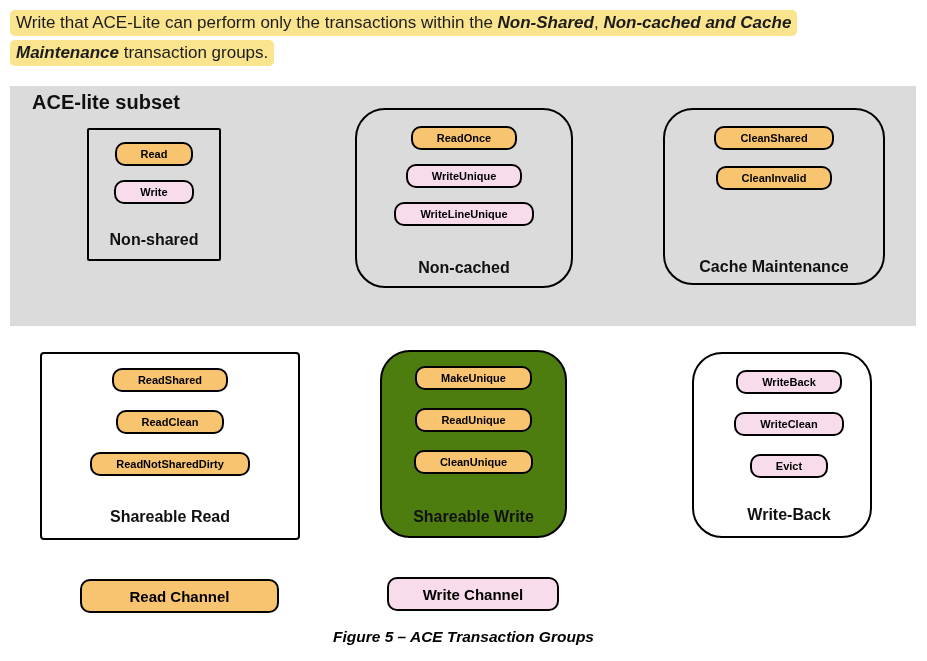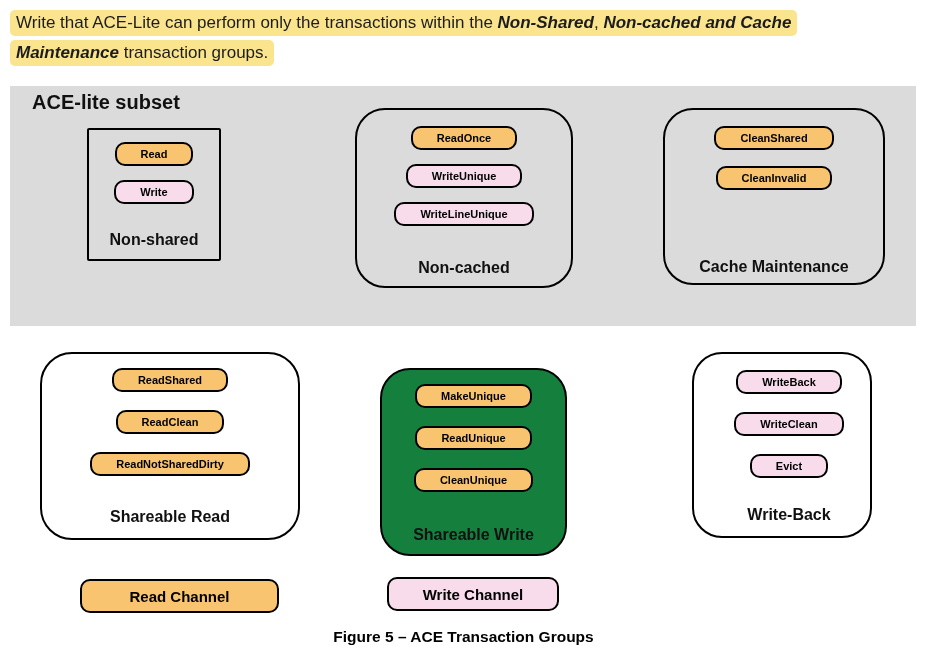--- a/index.html
+++ b/index.html
@@ -79,27 +79,27 @@
     left: 653px; top: 22px; width: 222px; height: 177px;
     border-radius: 30px;
     padding: 16px 0 7px 0;
     gap: 16px;
   }
 
   
   .g-shareread {
     left: 40px; top: 352px; width: 260px; height: 188px;
     background: #ffffff;
-    border-radius: 32px;
+    border-radius: 4px;
     padding: 14px 0 12px 0;
     gap: 18px;
   }
   .g-sharewrite {
-    left: 380px; top: 368px; width: 187px; height: 188px;
-    background: #15803d;
+    left: 380px; top: 350px; width: 187px; height: 188px;
+    background: #4d7c0f;
     border-radius: 30px;
     padding: 14px 0 10px 0;
     gap: 18px;
   }
   .g-writeback {
     left: 692px; top: 352px; width: 180px; height: 186px;
     background: #ffffff;
     border-radius: 30px;
     padding: 16px 0 12px 14px;
     gap: 18px;
@@ -131,20 +131,21 @@
   .read-channel  { left: 80px;  top: 579px; width: 199px; }
   .write-channel { left: 387px; top: 577px; width: 172px; }
 
   
   .caption {
     position: absolute;
     left: 0; top: 628px; width: 927px;
     text-align: center;
     font-size: 15.5px;
     font-weight: bold;
+    font-style: italic;
     color: #000000;
   }
 </style>
 </head>
 <body>
 
 <div class="canvas">
 
   <p class="note"><span class="hl"><span>Write that ACE-Lite can perform only the transactions within the </span><strong><em>Non-Shared</em></strong><span>, </span><strong><em>Non-cached and Cache</em></strong><br><strong><em>Maintenance</em></strong><span> transaction groups.</span></span></p>
 

